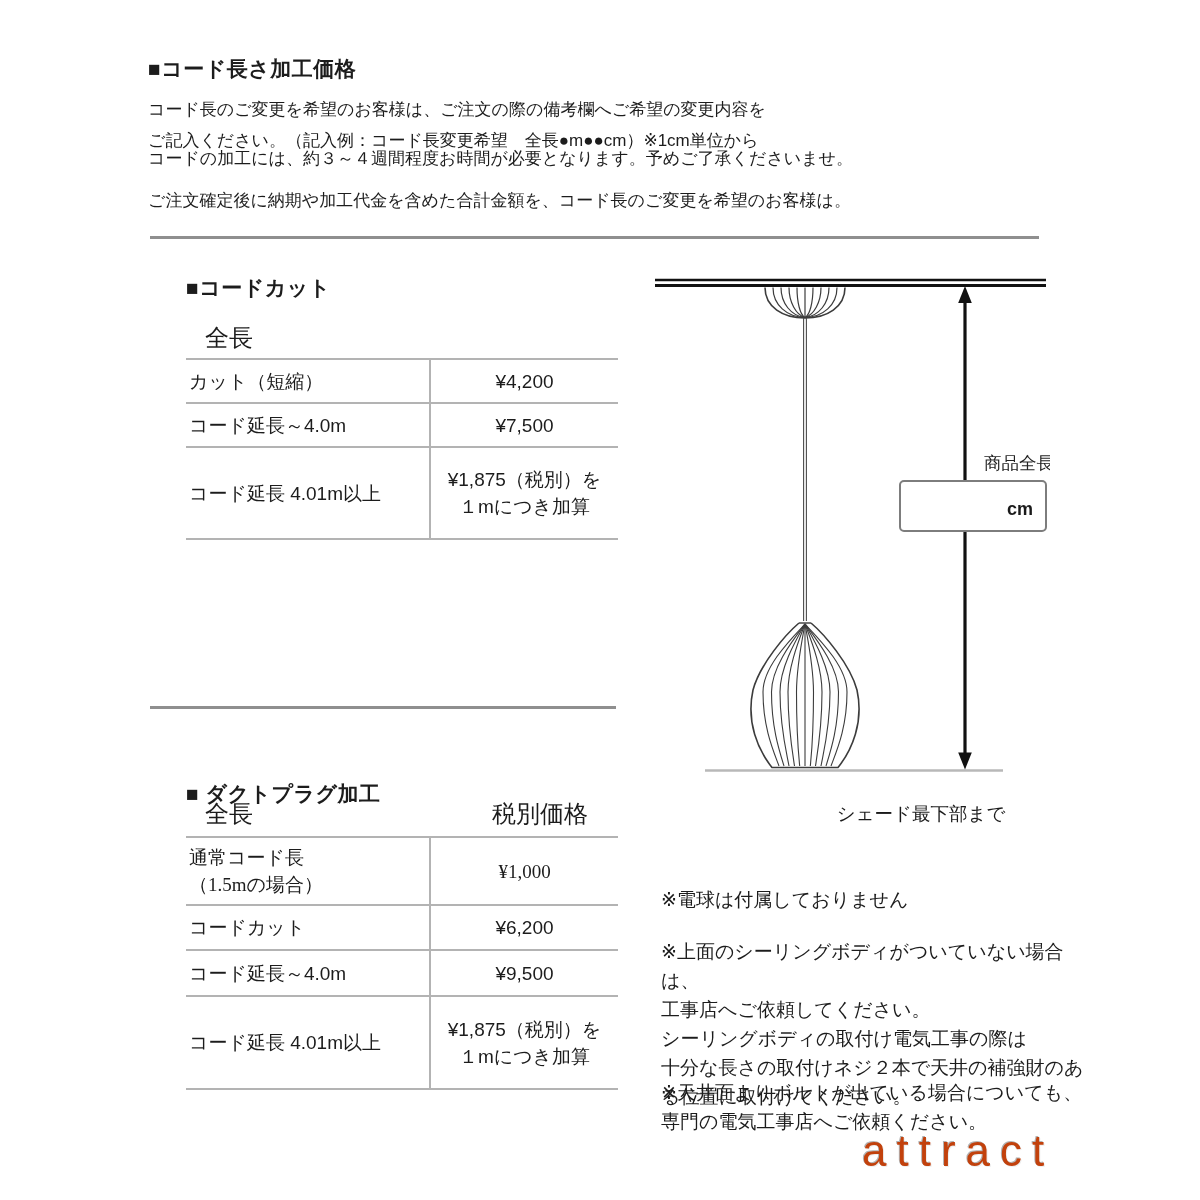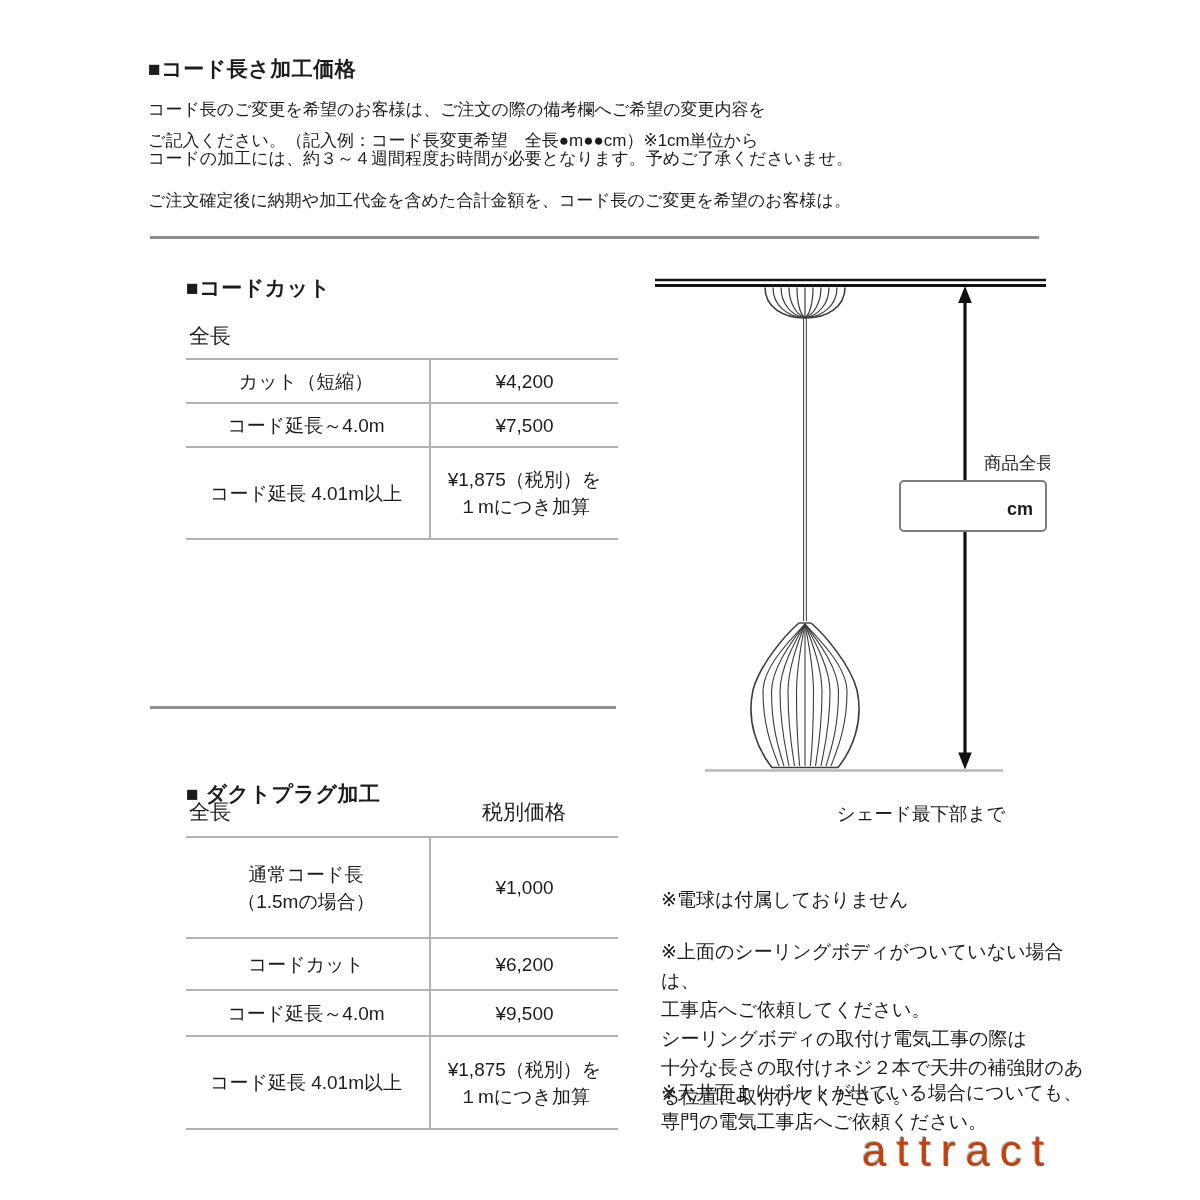--- a/index.html
+++ b/index.html
@@ -18,40 +18,40 @@
   #intro-3{top:185px;}
 
   .divider{height:3px;background:#8f8f8f;}
   #divider-1{left:150px;top:236px;width:889px;}
   #divider-2{left:150px;top:706px;width:466px;}
 
   .section-title{font-size:21px;font-weight:700;letter-spacing:0.5px;}
   #cordcut-title{left:186px;top:274px;}
   #ductplug-title{left:186px;top:780px;}
 
-  .col-head{font-size:21px;}
+  .col-head{font-size:24px;margin-left:16px;}
   #cordcut-length{left:189px;top:322px;}
   #t2-head{left:186px;top:798px;width:432px;display:flex;}
   #t2-head .h1{width:244px;padding-left:3px;box-sizing:border-box;}
   #t2-head .h2{width:188px;text-align:center;}
 
   table.price{border-collapse:collapse;table-layout:fixed;width:432px;font-size:19px;}
   table.price td{vertical-align:middle;padding:2px 6px;line-height:27px;}
-  table.price td.c-label{text-align:center;padding-left:3px;}
+  table.price td.c-label{text-align:left;padding-left:3px;}
   table.price td.c-price{text-align:center;}
   table.price tr{border-top:2px solid #b3b3b3;}
   table.price{border-bottom:2px solid #b3b3b3;}
   table.price td.c-label{border-right:2px solid #b3b3b3;}
   #table1{left:186px;top:358px;}
   #table2{left:186px;top:836px;}
   #table1 tr:nth-child(1){height:44px;}
   #table1 tr:nth-child(2){height:44px;}
   #table1 tr:nth-child(3){height:92px;}
-  #table2 tr:nth-child(1){height:101px;}
-  #table2 tr:nth-child(2){height:52px;}
+  #table2 tr:nth-child(1){height:68px;font-family:Liberation Serif, serif;}
+  #table2 tr:nth-child(2){height:45px;}
   #table2 tr:nth-child(3){height:46px;}
   #table2 tr:nth-child(4){height:93px;}
   td{white-space:pre-line;}
 
   #diagram{left:648px;top:272px;}
 
   .note{left:661px;width:440px;font-size:19px;line-height:29px;}
   #note-1{top:869px;}
   #note-2{top:921px;}
   #note-3{top:1062px;}

